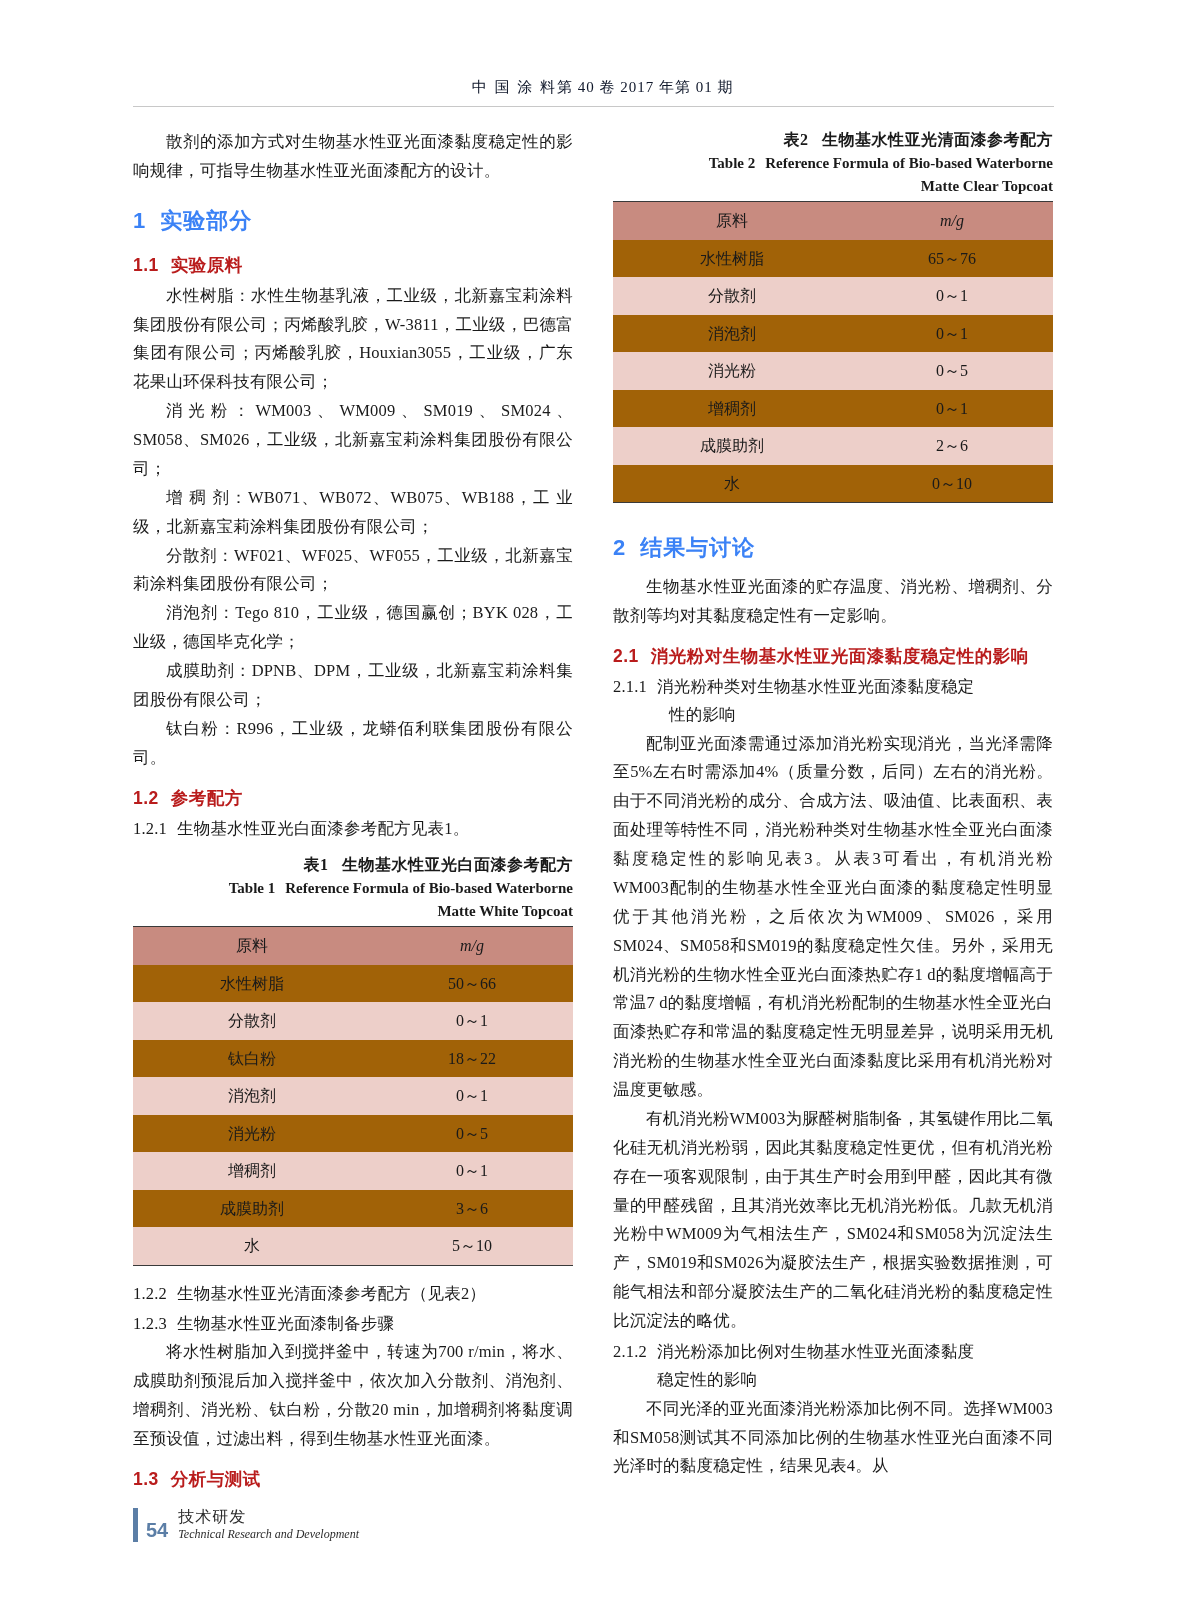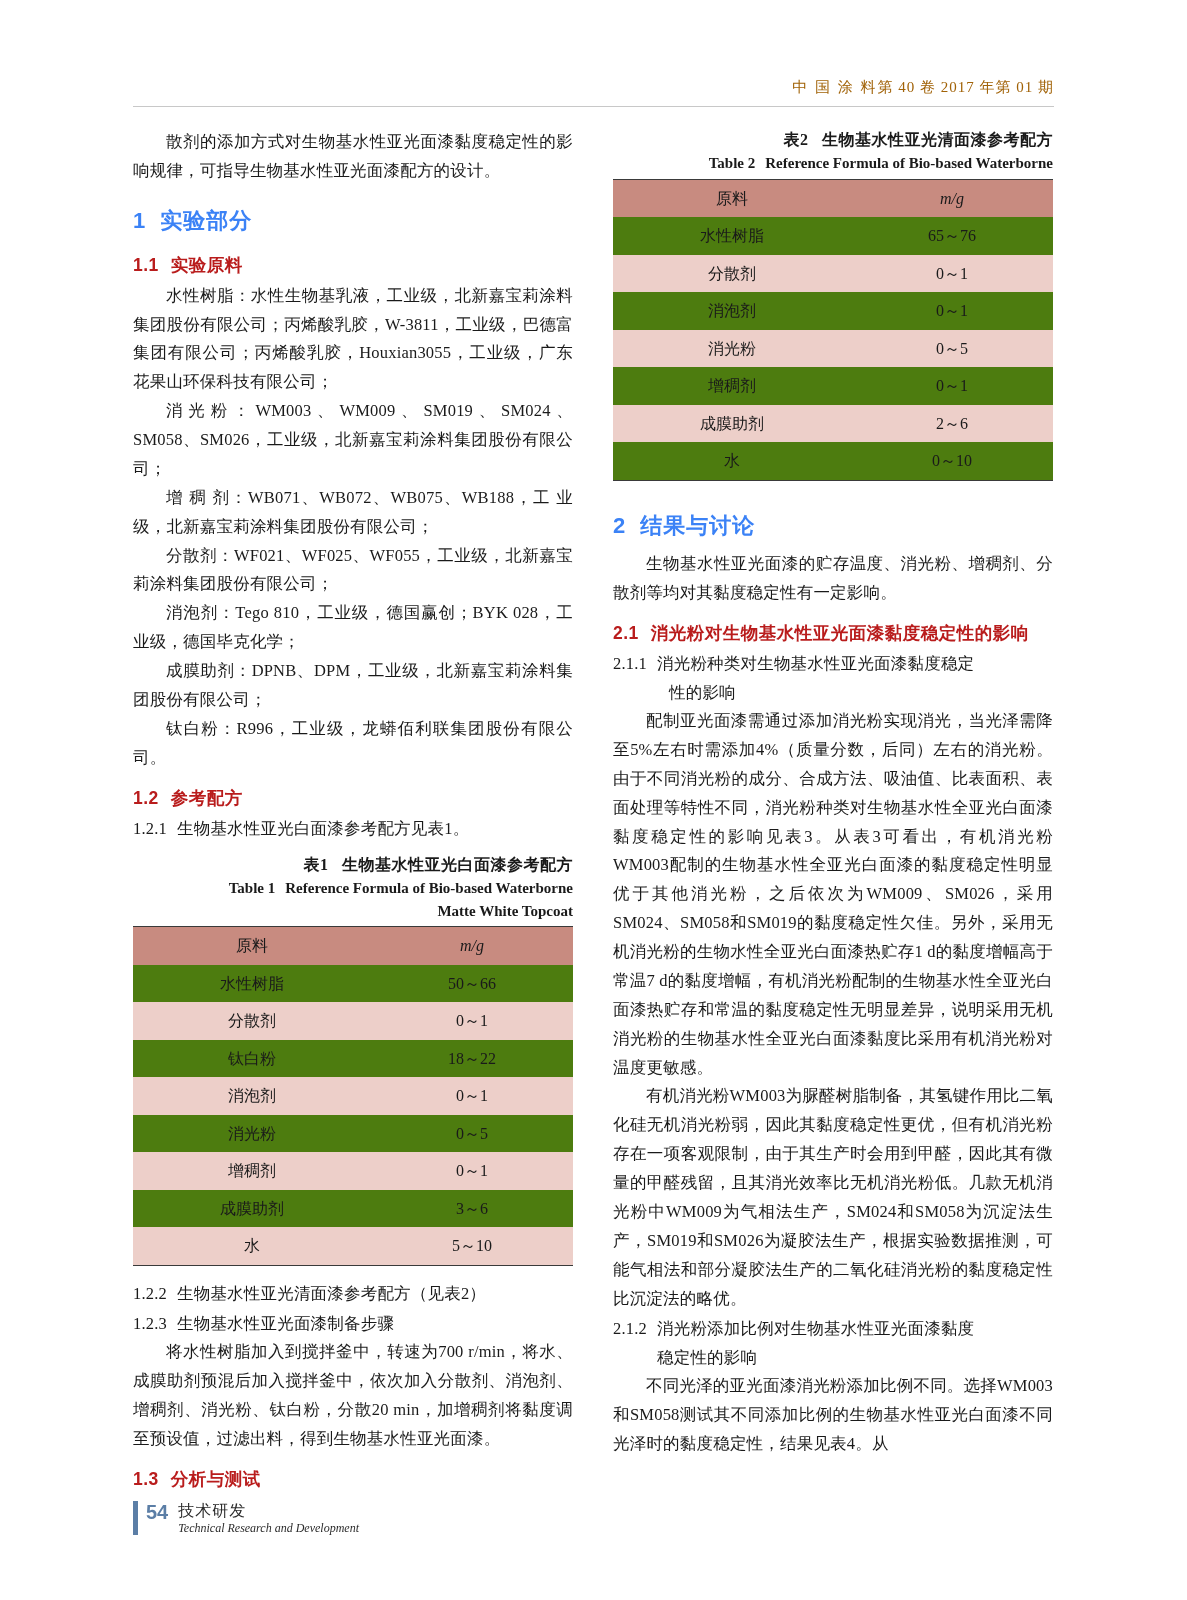--- a/index.html
+++ b/index.html
@@ -13,29 +13,29 @@
     height: 1600px;
     background: #ffffff;
     font-family: "Liberation Serif", "DejaVu Serif", serif;
     color: #1a1a1a;
     box-sizing: border-box;
   }
 
   
   .header {
     position: absolute;
-    left: 133px;
+    left: 142px;
     top: 78px;
     width: 921px;
     display: flex;
-    justify-content: flex-end;
+    justify-content: center;
     align-items: flex-end;
     font-size: 15px;
     letter-spacing: 2px;
-    color: #a16207;
+    color: #0f172a;
   }
   .header-right {
     letter-spacing: 1px;
   }
   .header-rule {
     position: absolute;
     left: 133px;
     top: 106px;
     width: 921px;
     height: 1px;
@@ -122,32 +122,32 @@
     padding: 5px 0 5px 9px;
     text-align: center;
   }
   table.data td.k { width: 52%; }
   table.data td.v { width: 48%; }
   table.data tr.hdr td {
     background: #c88b80;
     font-weight: normal;
   }
   table.data tr.alt td { background: #edcfc9; }
-  table.data tr.plain td { background: #4d7c0f; }
+  table.data tr.plain td { background: #a16207; }
   table.data tr.top td { border-top: 1.5px solid #3a3a3a; }
   table.data tr.last td { border-bottom: 1.5px solid #3a3a3a; }
   .italic { font-style: italic; }
 
   
   .footer {
     position: absolute;
     left: 133px;
-    bottom: 64px;
+    bottom: 58px;
     display: flex;
-    align-items: flex-start;
+    align-items: flex-end;
   }
   .footer-bar {
     width: 5px;
     height: 34px;
     background: #5b7ea6;
     margin-right: 8px;
   }
   .footer-num {
     font-family: "Liberation Sans", sans-serif;
     font-size: 20px;
@@ -274,20 +274,21 @@
     </h3>
 
   </div>
 
   <div class="col col-right">
 
     <div class="tbl-wrap" style="margin-top:0;">
       <div class="tbl-cap">
         <span class="cn"><span>表2</span>&nbsp;&nbsp;&nbsp;<span>生物基水性亚光清面漆参考配方</span></span>
         <span class="en"><span class="lbl">Table 2</span><span>Reference Formula of Bio-based Waterborne</span></span>
+        <span class="en">Matte Clear Topcoat</span>
       </div>
       <table class="data">
         <tbody>
           <tr class="hdr top">
             <td class="k">原料</td>
             <td class="v italic">m/g</td>
           </tr>
           <tr class="plain">
             <td class="k">水性树脂</td>
             <td class="v">65～76</td>

